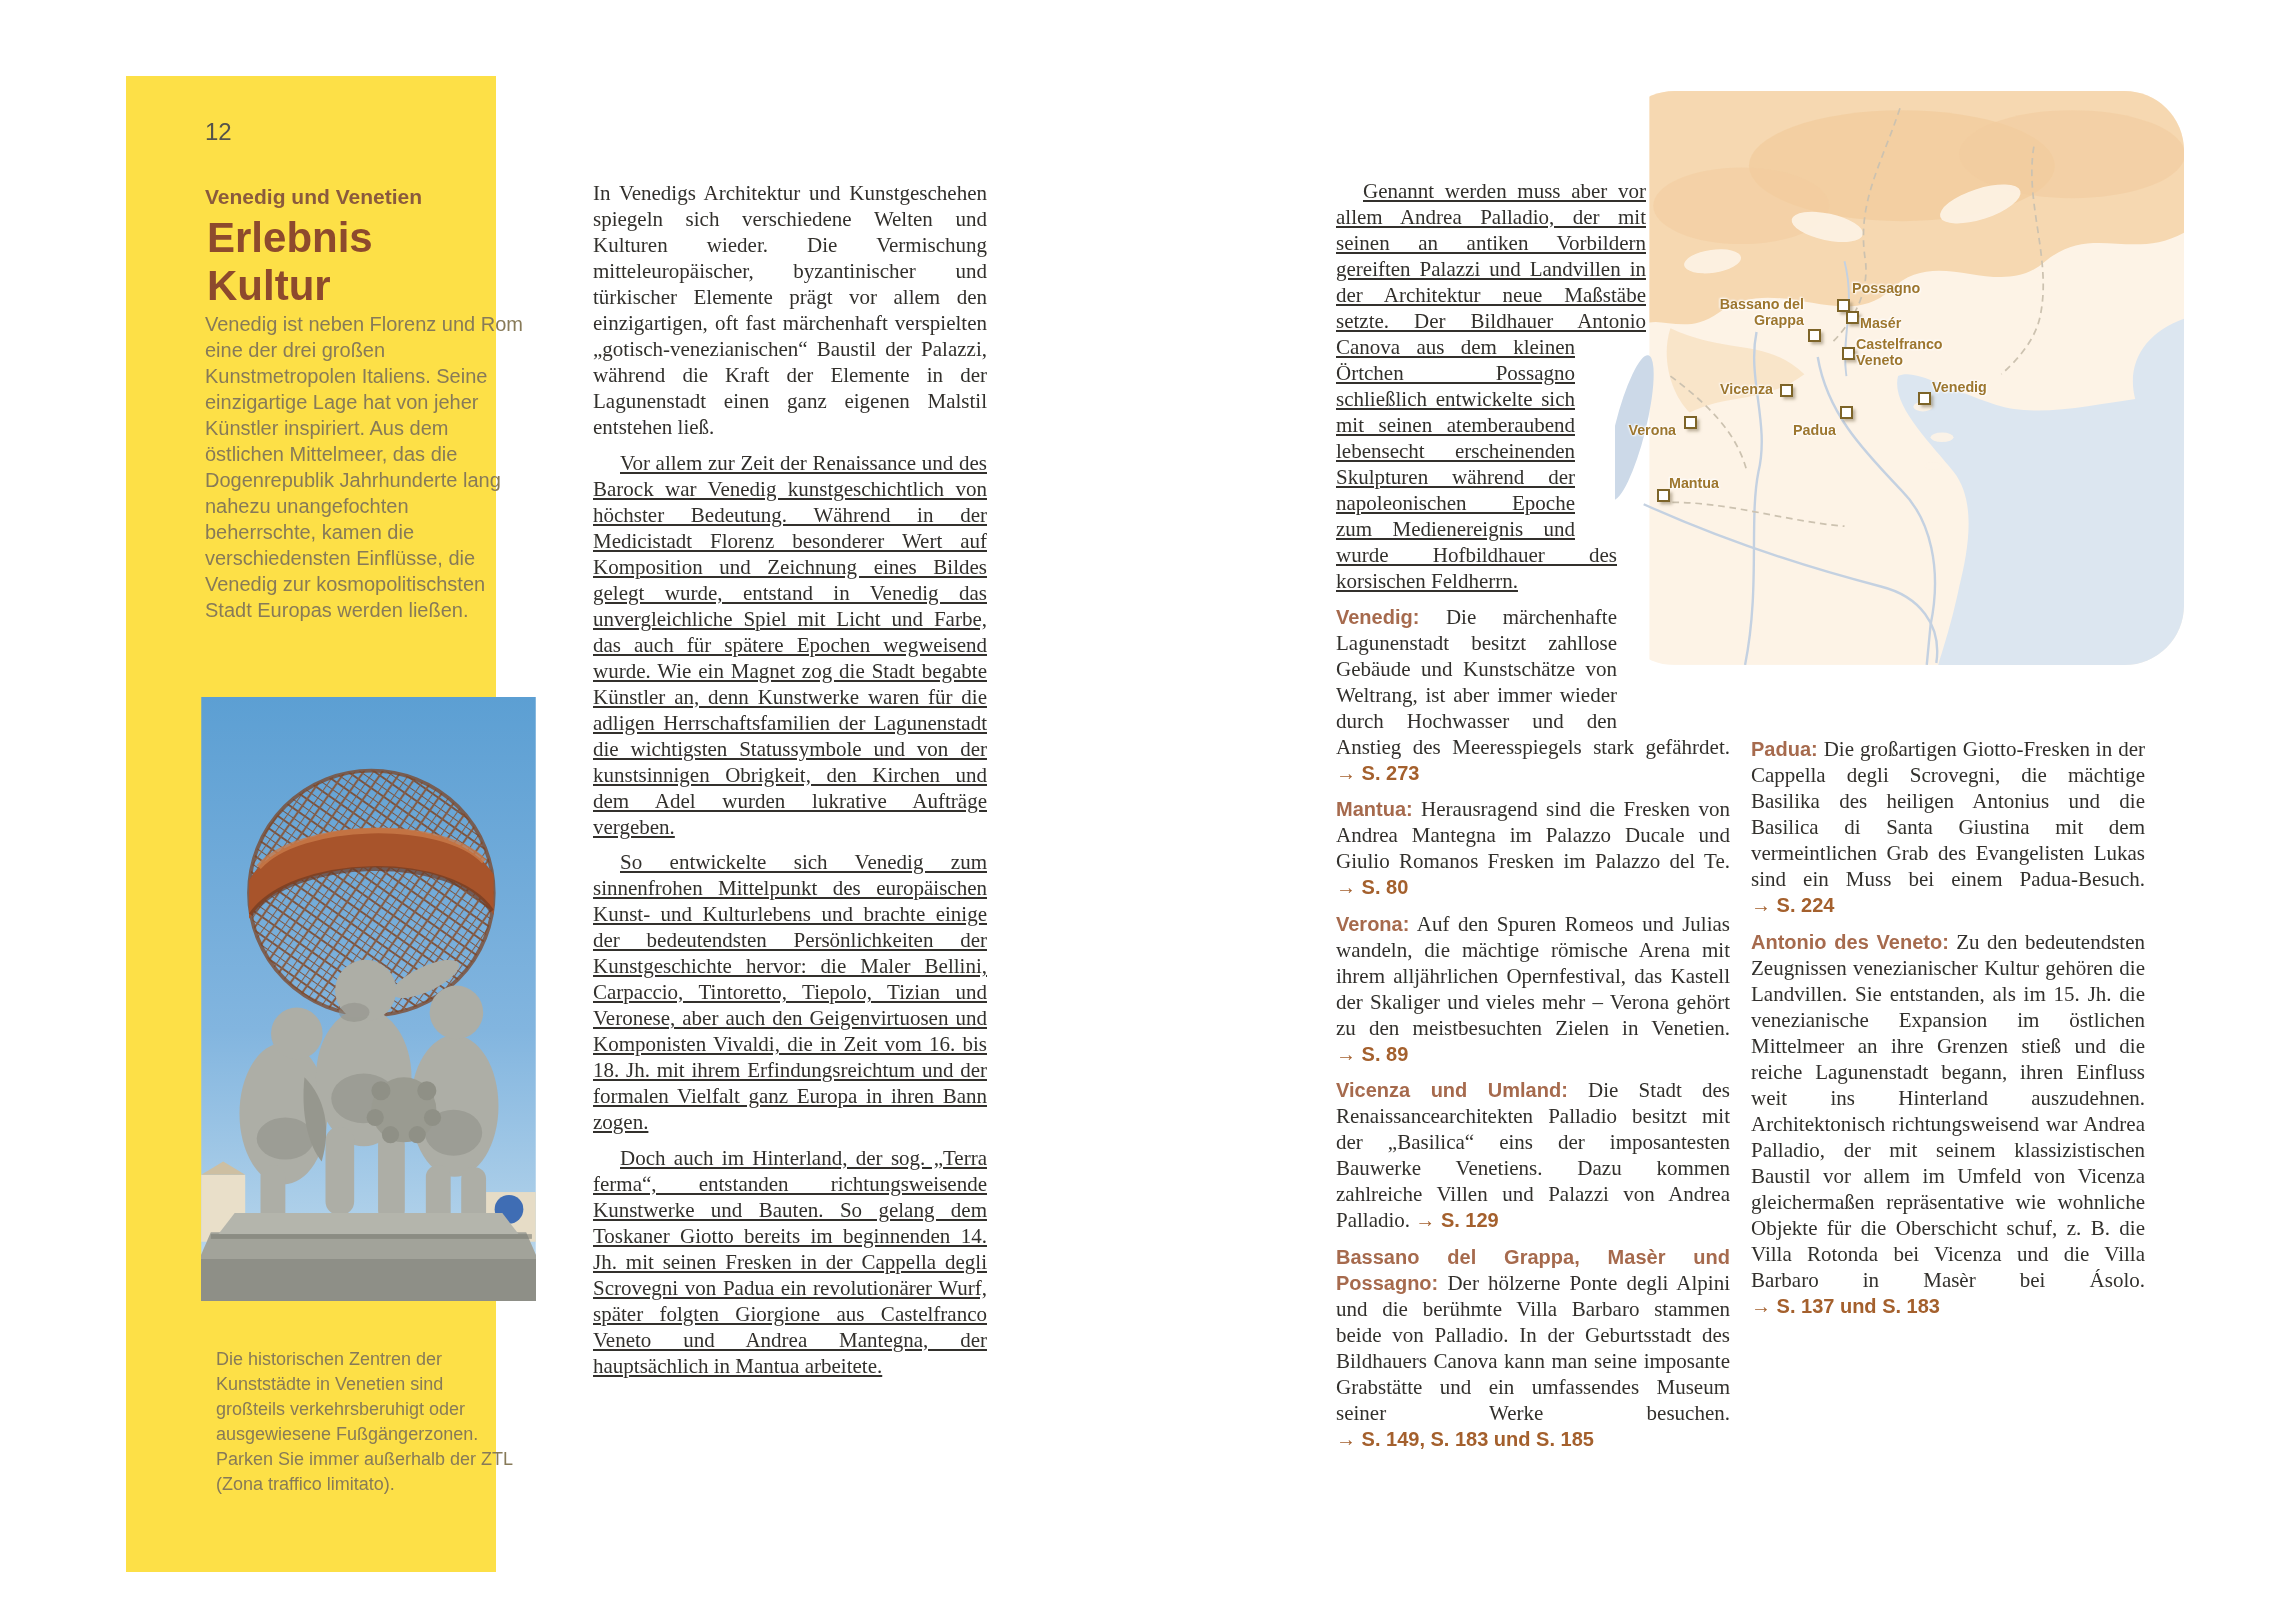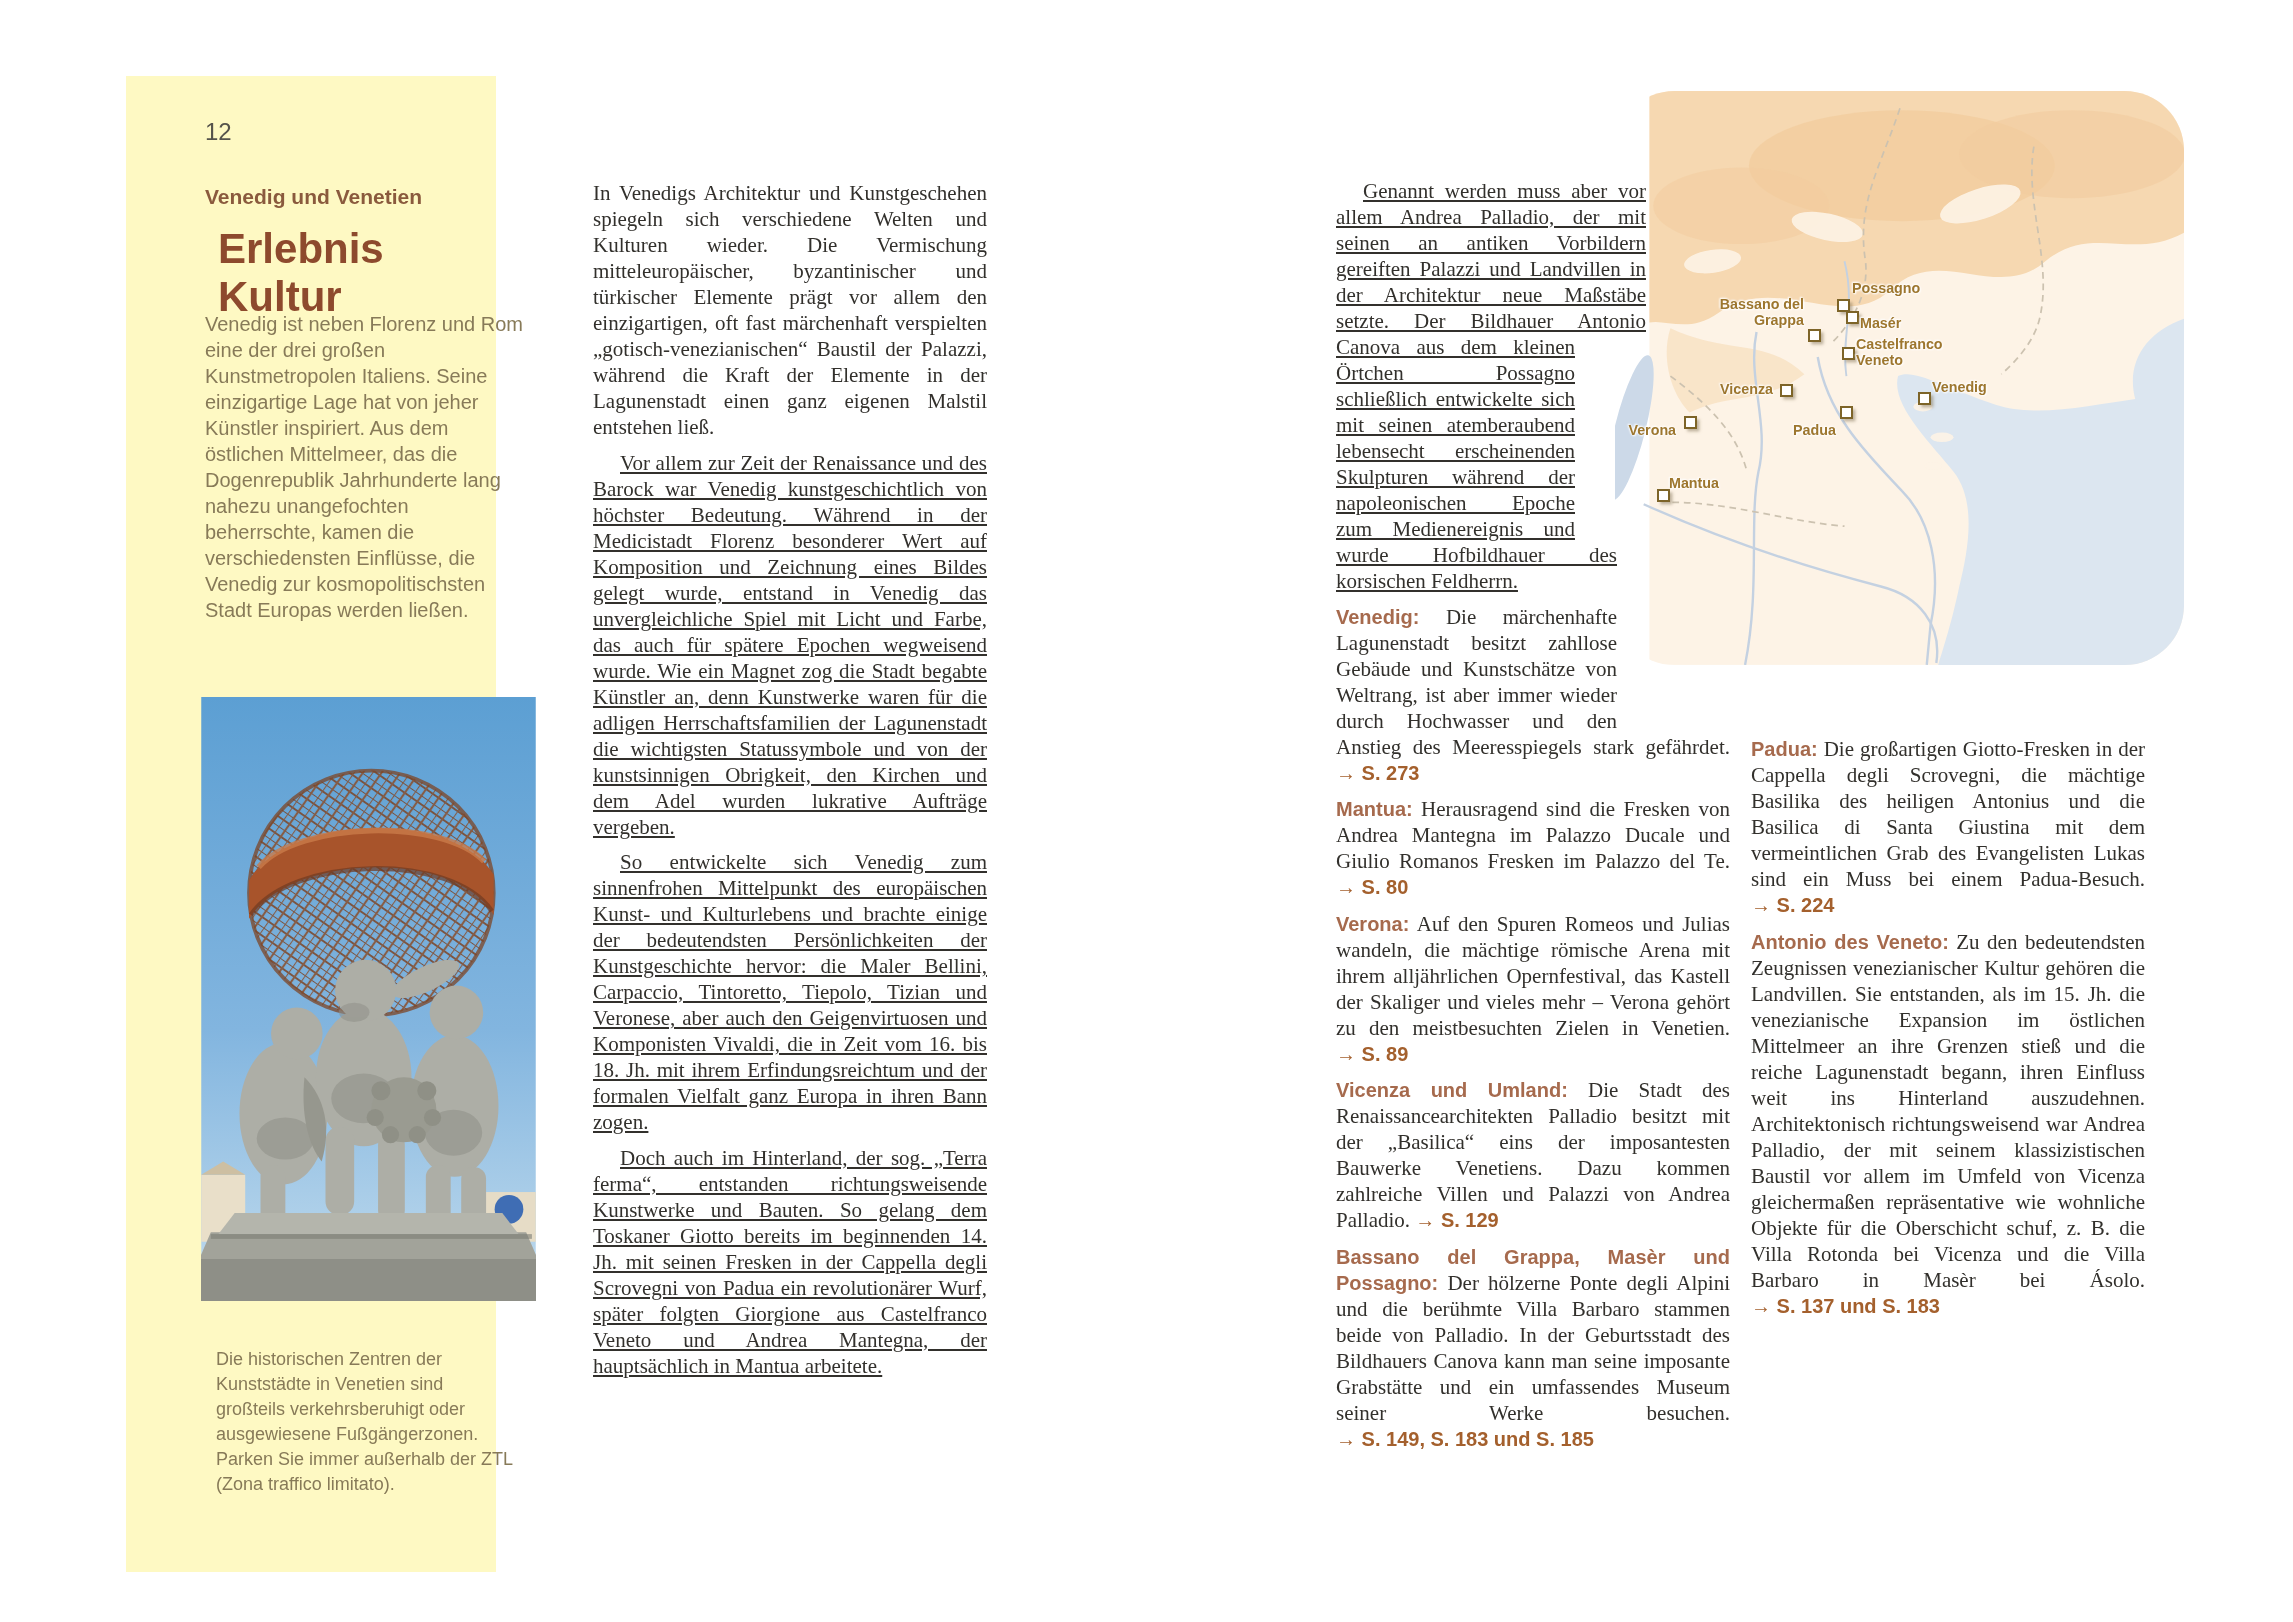--- a/index.html
+++ b/index.html
@@ -1,23 +1,23 @@
 <!DOCTYPE html>
 <html lang="de"><head>
 <meta charset="utf-8">
 <style>
   html,body{margin:0;padding:0;background:#ffffff;}
   .page{position:relative;width:2293px;height:1622px;background:#ffffff;overflow:hidden;
         font-family:"Liberation Sans","DejaVu Sans",sans-serif;}
 
   
-  .sidebar{position:absolute;left:126px;top:76px;width:370px;height:1496px;background:#fef9c3;}
+  .sidebar{position:absolute;left:126px;top:76px;width:370px;height:1496px;background:#fde047;}
   .pagenum{position:absolute;left:79px;top:42px;font-size:24px;color:#55534b;}
   .kicker{position:absolute;left:79px;top:109px;font-size:21px;font-weight:700;color:#8a5a3d;}
-  .title{position:absolute;left:77px;top:134px;margin:15px;font-size:42px;font-weight:700;color:#8d4a2d;}
+  .title{position:absolute;left:77px;top:134px;margin:4px;font-size:42px;font-weight:700;color:#8d4a2d;}
   .intro{position:absolute;left:79px;top:235px;width:320px;margin:0;
          font-size:20px;line-height:26px;color:#877a58;}
   .photo{position:absolute;left:75px;top:621px;width:335px;height:604px;margin:0;}
   .caption{position:absolute;left:79px;top:1260px;width:298px;margin:11px;
            font-size:18px;line-height:25px;color:#877a58;}
 
   
   .body,.topic{margin:0 0 9.6px 0;font-family:"Liberation Serif","DejaVu Serif",serif;
         font-size:21px;line-height:26px;color:#32302c;text-align:justify;}
   .ind{text-indent:27px;text-decoration:underline;}

